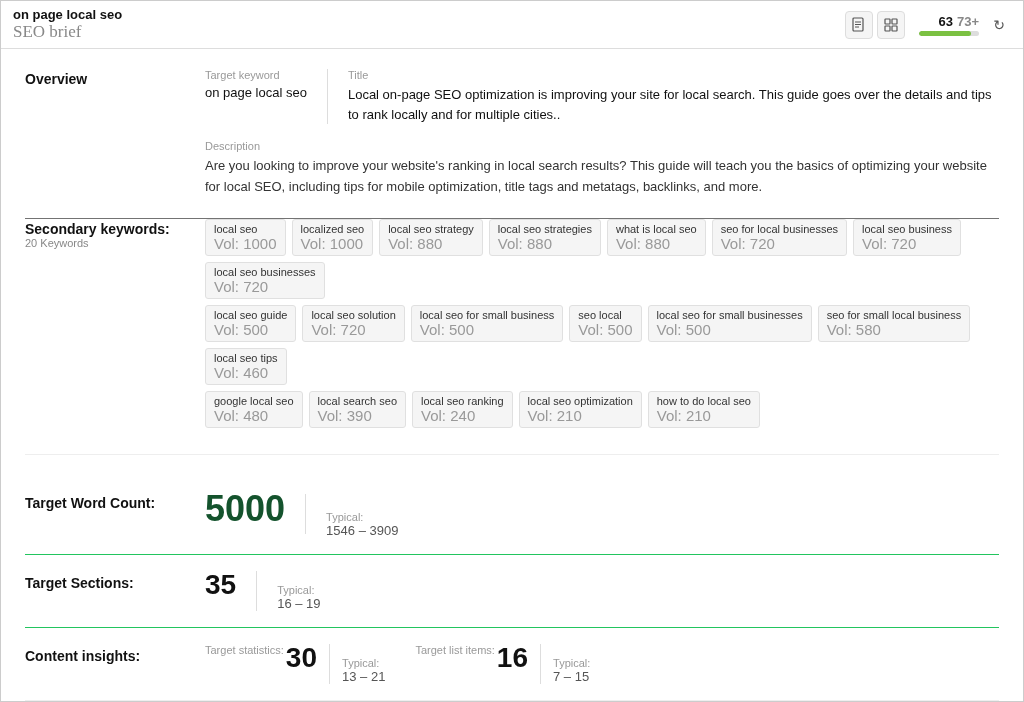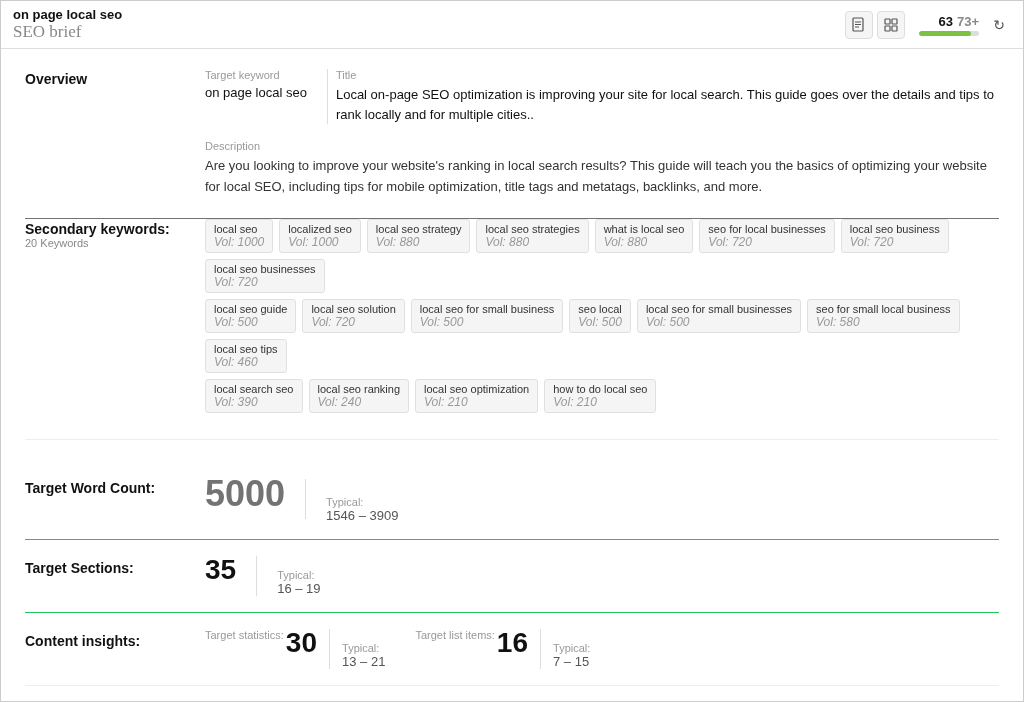--- a/index.html
+++ b/index.html
@@ -133,21 +133,21 @@
     .overview-grid {
       display: flex;
       gap: 0;
       margin-bottom: 16px;
     }
 
     .overview-target {
       min-width: 120px;
       padding-right: 20px;
       border-right: 1px solid #ddd;
-      margin-right: 8px;
+      margin-right: 20px;
     }
 
     .keyword-value {
       font-size: 13px;
       font-weight: 500;
       color: #111;
     }
 
     .title-content { flex: 1; }
 
@@ -195,21 +195,21 @@
       padding: 3px 8px;
       font-size: 11px;
       color: #333;
       cursor: pointer;
       display: flex;
       flex-direction: column;
       align-items: flex-start;
     }
 
     .tag-name { font-weight: 500; font-size: 11px; }
-    .tag-vol { font-size: 12px; color: #999; font-style: italic; }
+    .tag-vol { font-size: 15px; color: #999; }
 
     
     .metric-row {
       display: flex;
       align-items: flex-start;
       gap: 20px;
       padding: 16px 0;
       border-bottom: 1px solid #22c55e;
     }
 
@@ -223,21 +223,21 @@
 
     .metric-value-col {
       display: flex;
       align-items: baseline;
       gap: 20px;
     }
 
     .big-number {
       font-size: 36px;
       font-weight: 700;
-      color: #737373;
+      color: #14532d;
       line-height: 1;
       text-align: center;
     }
 
     .big-number-med {
       font-size: 28px;
       font-weight: 700;
       color: #111;
       line-height: 1;
     }
@@ -444,20 +444,24 @@
             <div class="keyword-tag">
               <span class="tag-name">seo for small local business</span>
               <span class="tag-vol">Vol: 580</span>
             </div>
             <div class="keyword-tag">
               <span class="tag-name">local seo tips</span>
               <span class="tag-vol">Vol: 460</span>
             </div>
           </div>
           <div class="tags-row">
+            <div class="keyword-tag">
+              <span class="tag-name">google local seo</span>
+              <span class="tag-vol">Vol: 480</span>
+            </div>
             <div class="keyword-tag">
               <span class="tag-name">local search seo</span>
               <span class="tag-vol">Vol: 390</span>
             </div>
             <div class="keyword-tag">
               <span class="tag-name">local seo ranking</span>
               <span class="tag-vol">Vol: 240</span>
             </div>
             <div class="keyword-tag">
               <span class="tag-name">local seo optimization</span>

